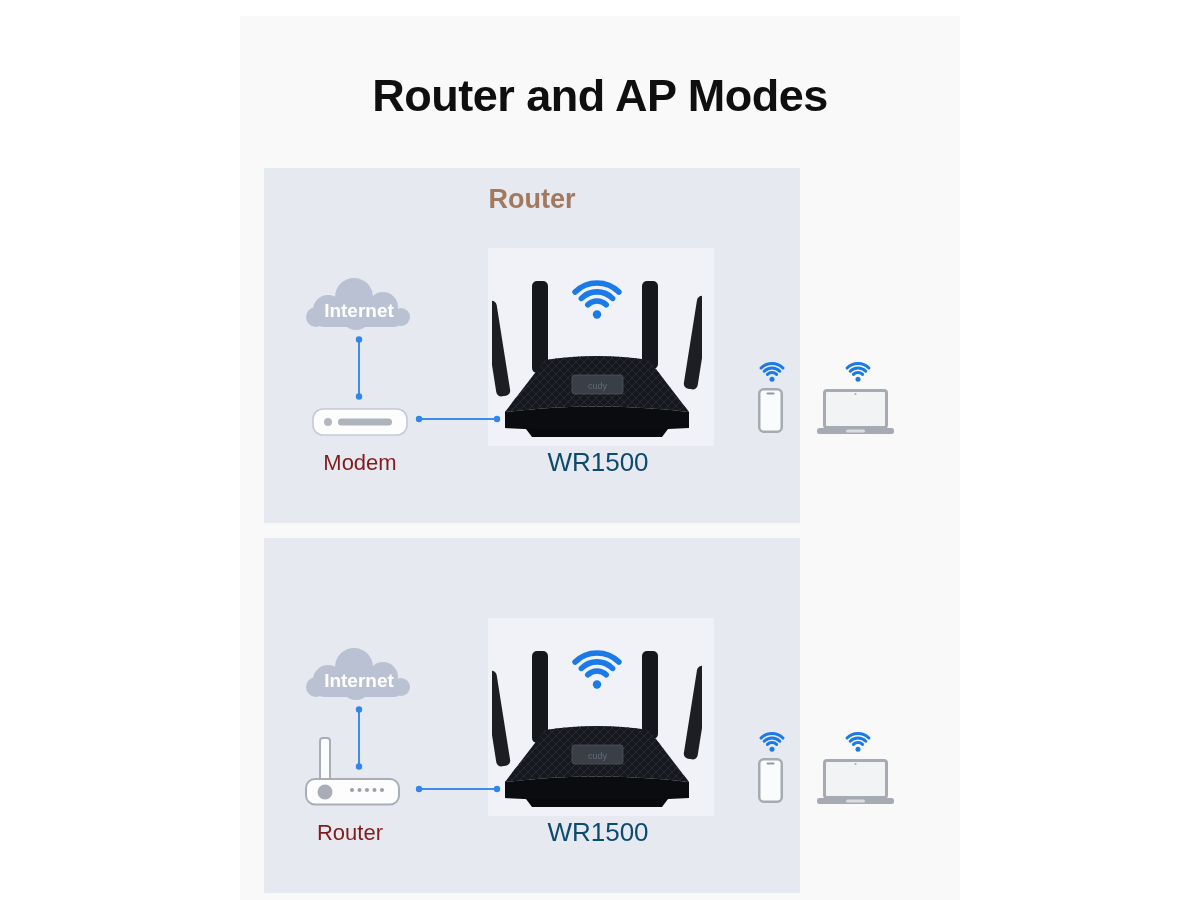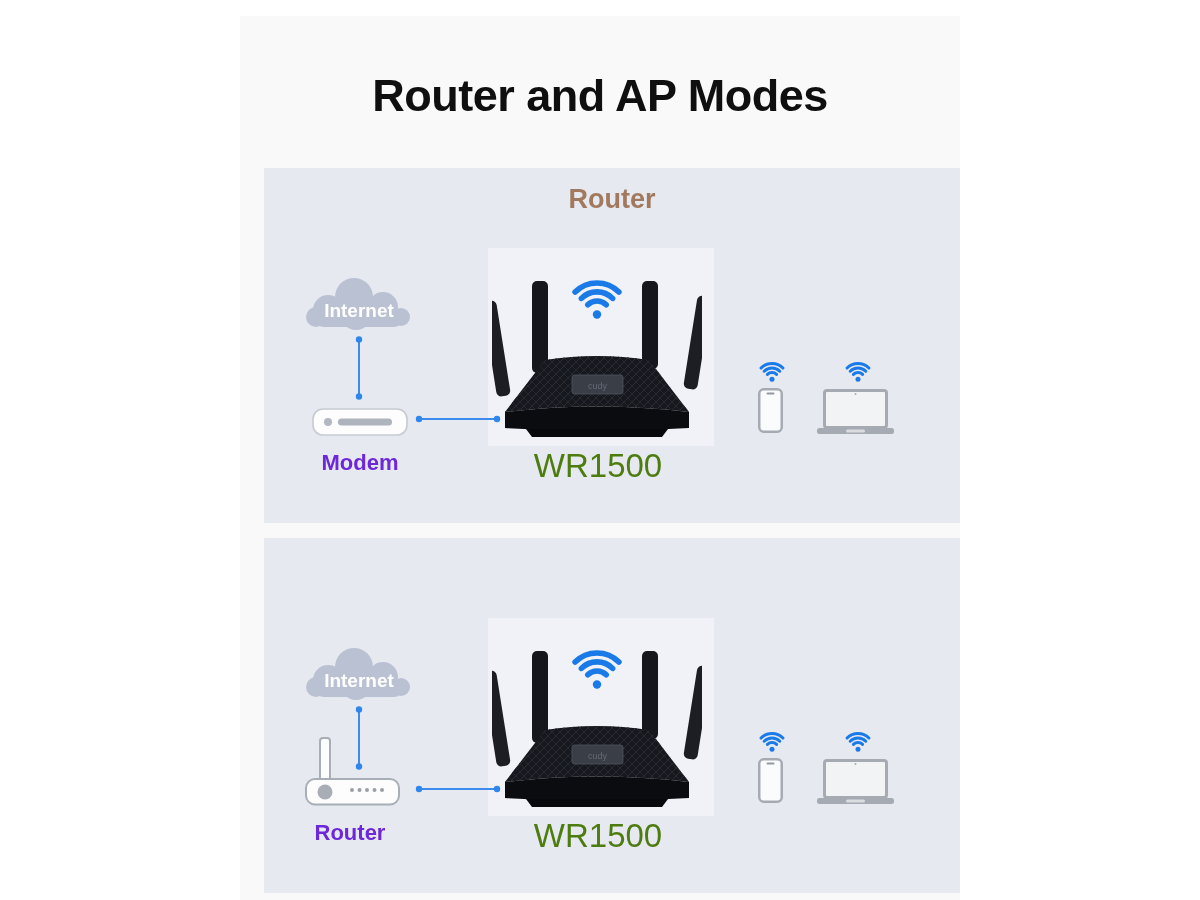--- a/index.html
+++ b/index.html
@@ -1,37 +1,37 @@
 <!DOCTYPE html>
 <html><head>
 <meta charset="utf-8">
 <style>
   html,body{margin:0;padding:0;background:#ffffff;}
   .page{position:relative;width:1200px;height:900px;background:#ffffff;overflow:hidden;
         font-family:"Liberation Sans",sans-serif;}
   .content{position:absolute;left:240px;top:0;width:720px;height:900px;background:#f9f9fa;margin-top:16px;}
   .main-title{position:absolute;top:54px;left:0;width:100%;text-align:center;
         font-size:45px;font-weight:800;letter-spacing:-0.5px;color:#0f0f10;}
-  .panel{position:absolute;left:24px;width:696px;height:355px;background:#e7e9f0;}
+  .panel{position:absolute;left:24px;width:536px;height:355px;background:#e7e9f0;}
   .panel-router{top:152px;}
   .panel-ap{top:522px;}
   .panel-heading{position:absolute;top:16px;left:0;width:100%;text-align:center;
         font-size:27px;font-weight:700;color:#a1795e;}
   .abs{position:absolute;}
   .photo-bg{position:absolute;left:224px;top:80px;width:226px;height:198px;
         background:rgba(250,251,253,0.5);}
   .cloud{left:40px;top:104px;}
   .vline{left:90px;top:166px;}
   .hline{left:150px;top:246px;}
   .router-img{left:228px;top:110px;}
   .big-wifi{left:301px;top:104px;}
   .model-label{left:228px;top:279px;width:212px;text-align:center;
-        font-size:33px;font-weight:500;color:#4d7c0f;}
+        font-size:26px;font-weight:500;color:#0c4a6e;}
   .source-label{top:282px;width:152px;text-align:center;
-        font-size:22px;font-weight:700;color:#6d28d9;}
+        font-size:22px;font-weight:400;color:#7f1d1d;}
   .modem-label{left:20px;}
   .routerdev-label{left:10px;}
   .modem{left:48px;top:240px;}
   .sourcerouter{left:41px;top:198px;}
   .phone-wifi{left:492px;top:190px;}
   .laptop-wifi{left:578px;top:190px;}
   .phone{left:494px;top:220px;}
   .laptop{left:553px;top:221px;}
 </style>
 </head>

